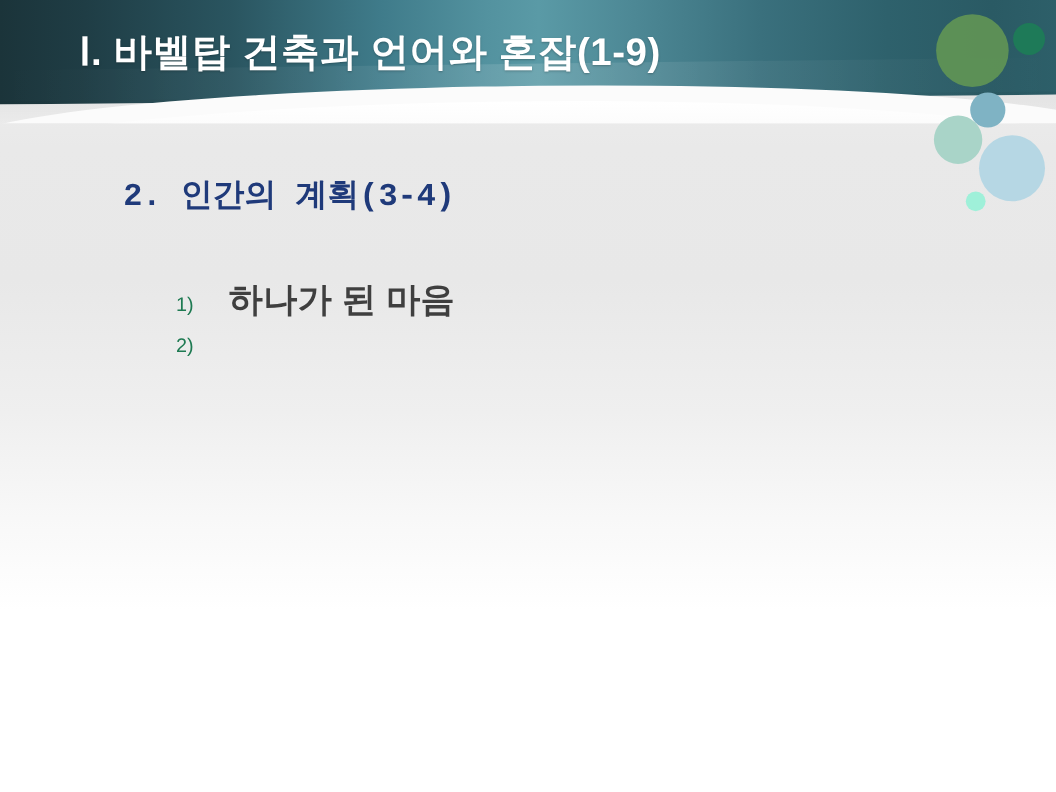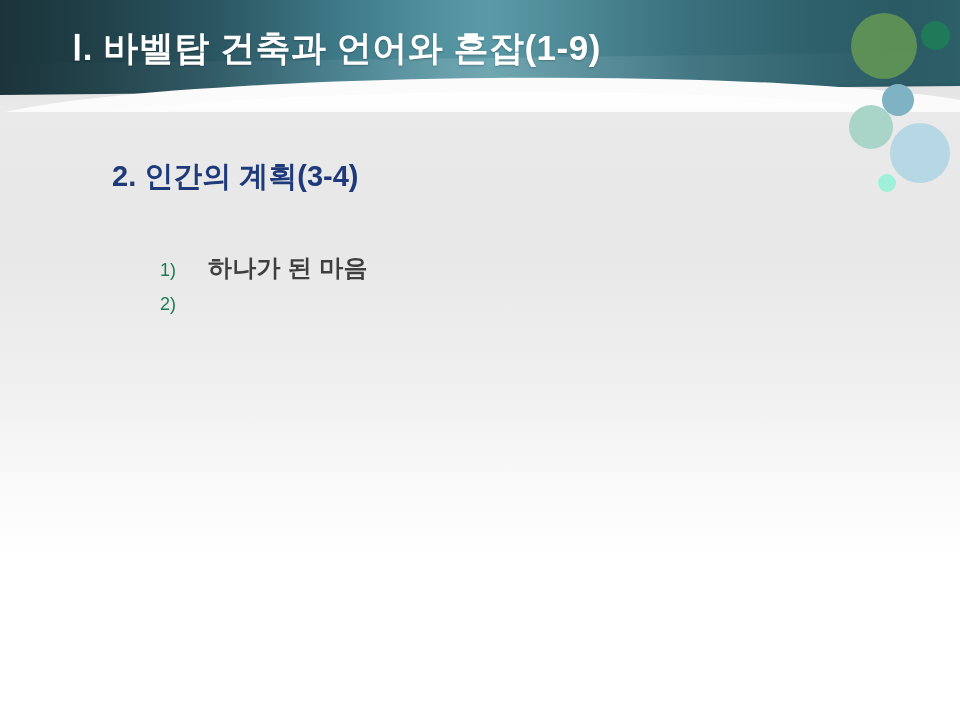--- a/index.html
+++ b/index.html
@@ -106,20 +106,21 @@
                        background:#9ff0d9; }
 
   
   #subtitle {
     position:absolute;
     left:112px; top:157px;
     color:#1f3a7a;
     font-size:29px;
     font-weight:bold;
     white-space:nowrap;
+    font-family:Liberation Mono, monospace;
   }
   #bullet-list {
     position:absolute;
     left:160px; top:252px;
     list-style:none;
   }
   .bullet-row {
     display:flex;
     align-items:baseline;
     margin-bottom:10px;
@@ -127,21 +128,21 @@
   }
   .bullet-marker {
     color:#1e7a52;
     font-size:18px;
     font-weight:normal;
     width:48px;
     flex:0 0 48px;
   }
   .bullet-text {
     color:#3f3f3f;
-    font-size:24px;
+    font-size:31px;
     font-weight:bold;
     letter-spacing:0.3px;
   }
 </style>
 </head>
 <body>
 
 <div id="slide">
 
   <div id="header-band">

